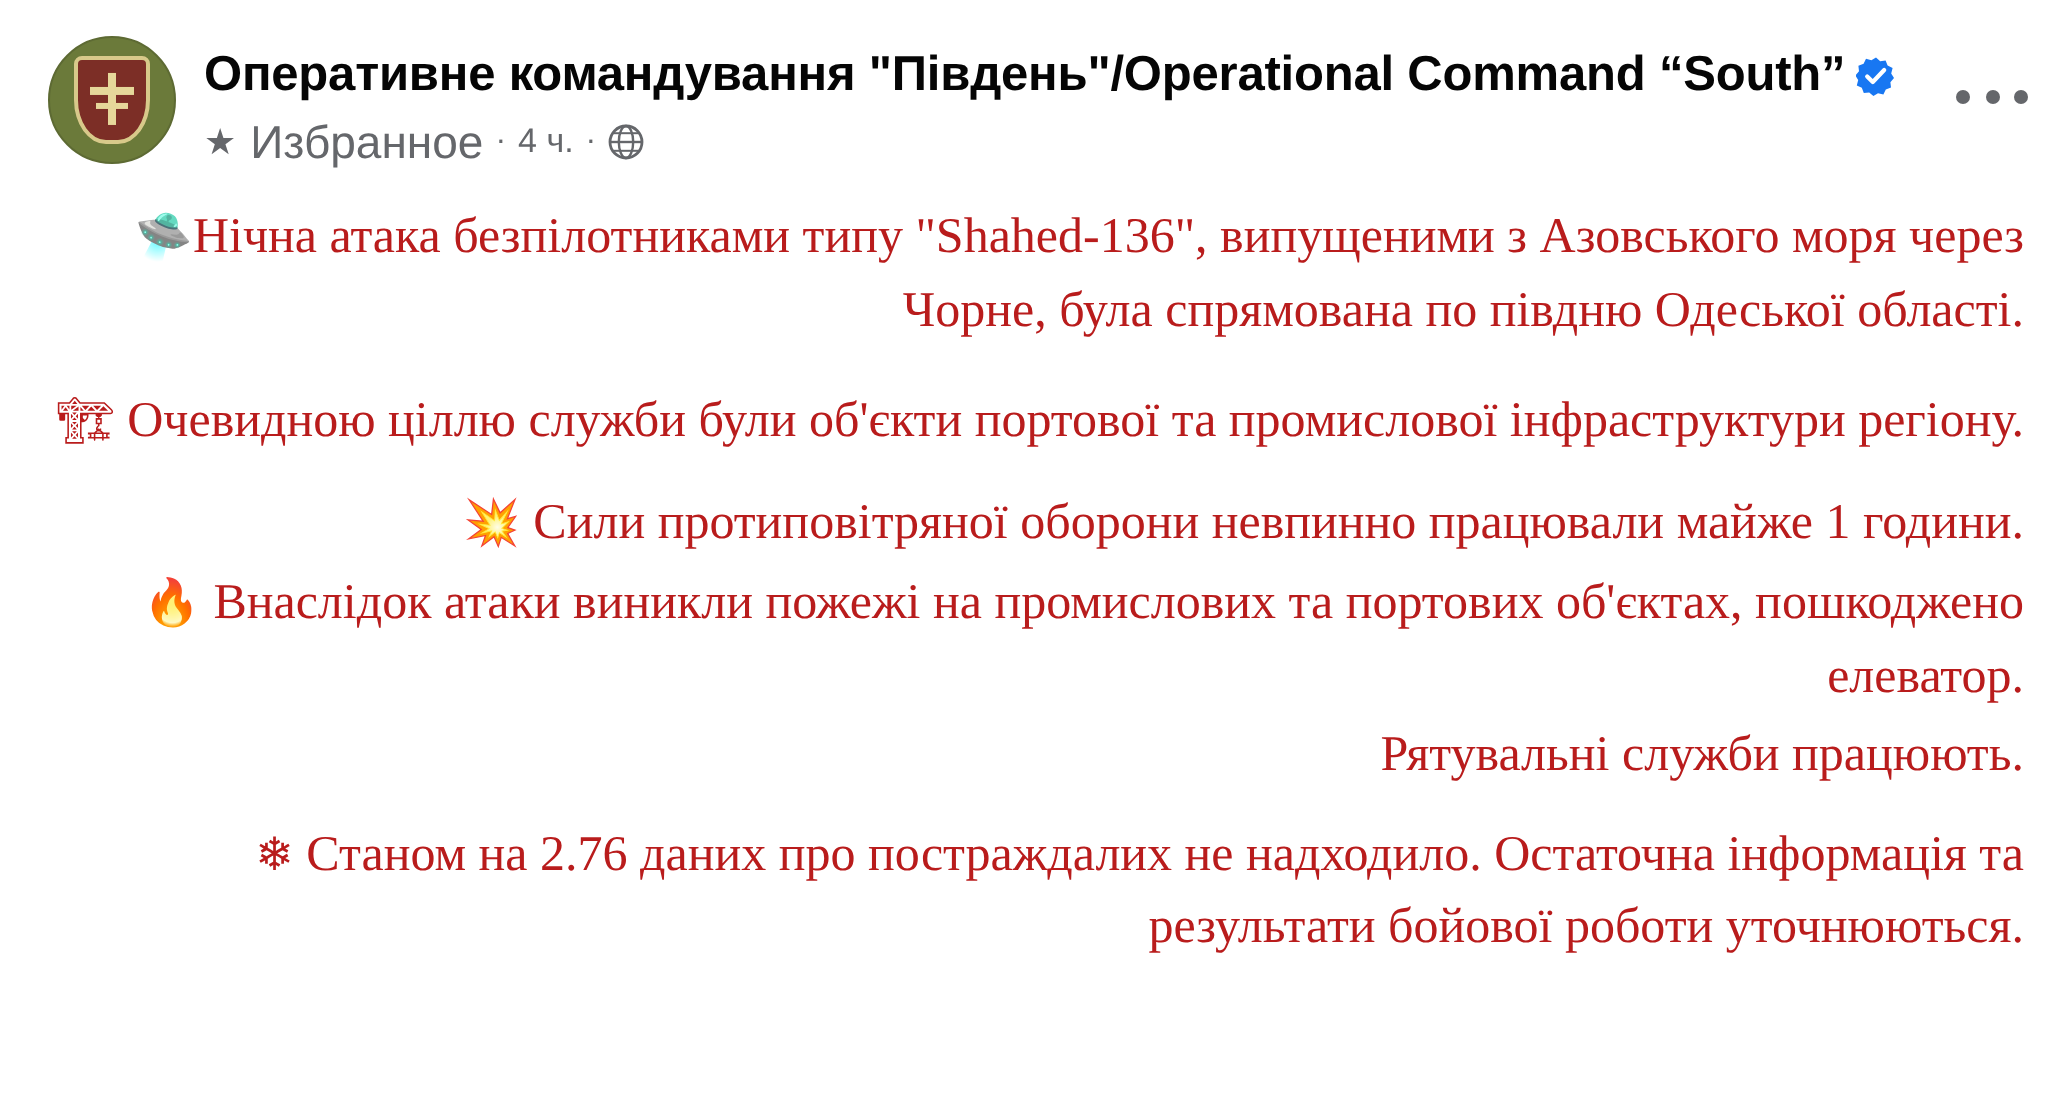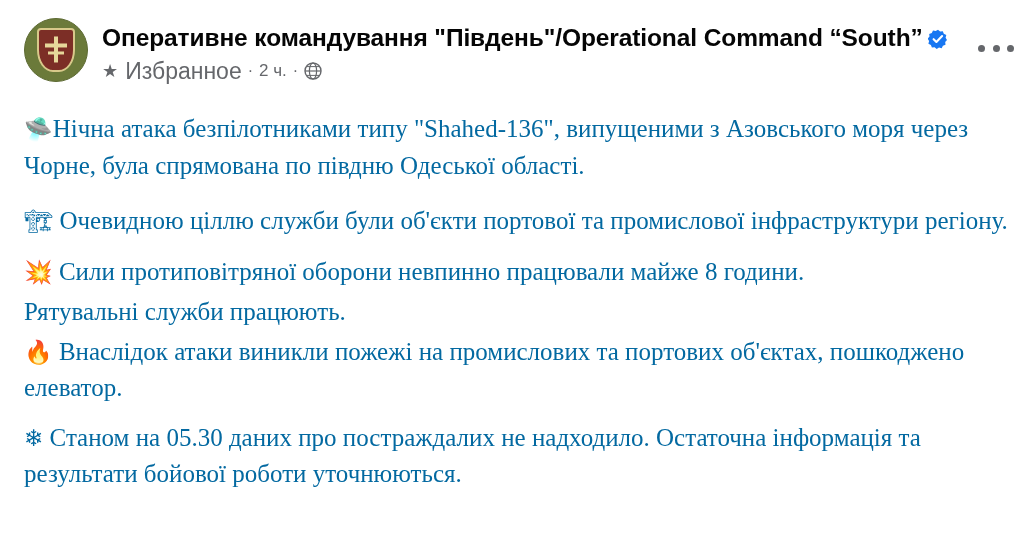--- a/index.html
+++ b/index.html
@@ -145,25 +145,26 @@
   }
   .more-btn span {
     display: block;
     width: 7px;
     height: 7px;
     border-radius: 50%;
     background: #65676b;
   }
 
   .post-body {
-    margin-top: 29px;
+    margin-top: 19px;
     font-family: "Liberation Serif", serif;
     font-size: 25px;
     line-height: 35.5px;
-    color: #0369a1;
+    color: #b91c1c;
+    text-align: right;
   }
   .para {
     margin: 0 0 4px 0;
   }
   .para.gap {
     margin-top: 20px;
   }
   .para.gap-sm {
     margin-top: 14px;
   }
@@ -189,21 +190,21 @@
         <span>Оперативне командування "Південь"/Operational Command “South”</span><span class="verified"><svg width="20" height="20" viewBox="0 0 20 20">
               <path d="M10 0.8 12.1 2.6 14.8 2.2 15.8 4.8 18.3 6 17.6 8.7 19 11 17.2 13.1 17.5 15.8 14.9 16.8 13.7 19.3 11 18.6 8.7 20 6.6 18.2 3.9 18.5 2.9 15.9 0.4 14.7 1.1 12 -0.3 9.7 1.5 7.6 1.2 4.9 3.8 3.9 5 1.4 7.7 2.1Z" fill="#1877F2"></path>
               <path d="M5.6 10.2 8.4 13 14.1 7" stroke="#ffffff" stroke-width="2.1" fill="none" stroke-linecap="round" stroke-linejoin="round"></path>
             </svg></span>
       </div>
 
       <div class="meta">
         <span class="star">★</span>
         <span class="favlabel">Избранное</span>
         <span class="dot">·</span>
-        <span class="timestamp">2 ч.</span>
+        <span class="timestamp">4 ч.</span>
         <span class="dot">·</span>
         <span class="globe"><svg width="18" height="18" viewBox="0 0 18 18">
               <circle cx="9" cy="9" r="8" fill="none" stroke="#65676b" stroke-width="1.4"></circle>
               <ellipse cx="9" cy="9" rx="3.6" ry="8" fill="none" stroke="#65676b" stroke-width="1.2"></ellipse>
               <line x1="1" y1="9" x2="17" y2="9" stroke="#65676b" stroke-width="1.2"></line>
               <line x1="2.3" y1="4.6" x2="15.7" y2="4.6" stroke="#65676b" stroke-width="1"></line>
               <line x1="2.3" y1="13.4" x2="15.7" y2="13.4" stroke="#65676b" stroke-width="1"></line>
             </svg></span>
       </div>
     </div>
@@ -213,21 +214,21 @@
     <span></span>
     <span></span>
     <span></span>
   </div>
 
   <div class="post-body">
     <p class="para"><span class="emoji">🛸</span><span>Нічна атака безпілотниками типу "Shahed-136", випущеними з Азовського моря через Чорне, була спрямована по півдню Одеської області.</span></p>
 
     <p class="para gap"><span class="emoji">🏗</span><span> Очевидною ціллю служби були об'єкти портової  та промислової інфраструктури регіону.</span></p>
 
-    <p class="para gap-sm"><span class="emoji">💥</span><span> Сили протиповітряної оборони невпинно працювали майже 8 години.</span></p>
+    <p class="para gap-sm"><span class="emoji">💥</span><span> Сили протиповітряної оборони невпинно працювали майже 1 години.</span></p>
+
+    <p class="para"><span class="emoji">🔥</span><span> Внаслідок атаки виникли пожежі на промислових та портових об'єктах, пошкоджено елеватор.</span></p>
 
     <p class="para"><span>Рятувальні служби працюють.</span></p>
 
-    <p class="para"><span class="emoji">🔥</span><span> Внаслідок атаки виникли пожежі на промислових та портових об'єктах, пошкоджено елеватор.</span></p>
-
-    <p class="para gap-sm"><span class="emoji">❄</span><span> Станом на 05.30 даних про постраждалих не надходило. Остаточна інформація та результати бойової роботи уточнюються.</span></p>
+    <p class="para gap-sm"><span class="emoji">❄</span><span> Станом на 2.76 даних про постраждалих не надходило. Остаточна інформація та результати бойової роботи уточнюються.</span></p>
   </div>
 </div>
 
 </body></html>

